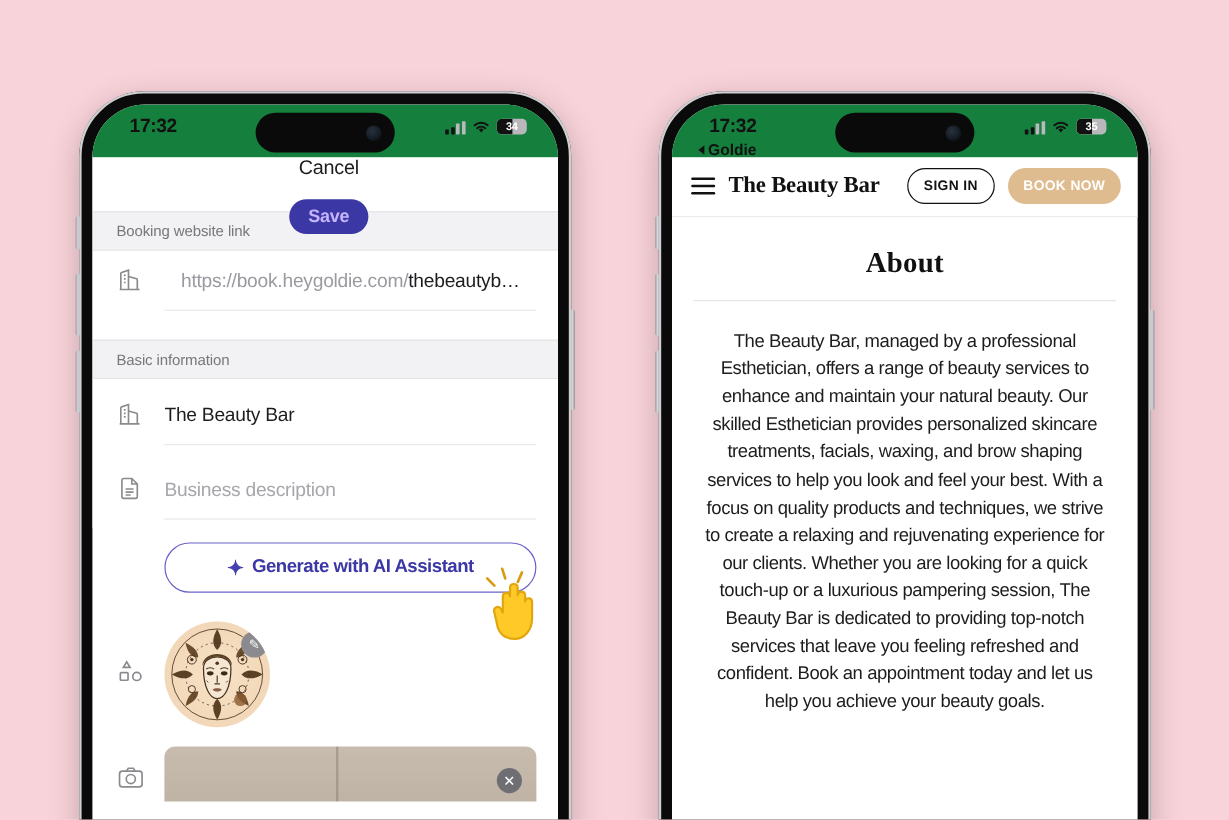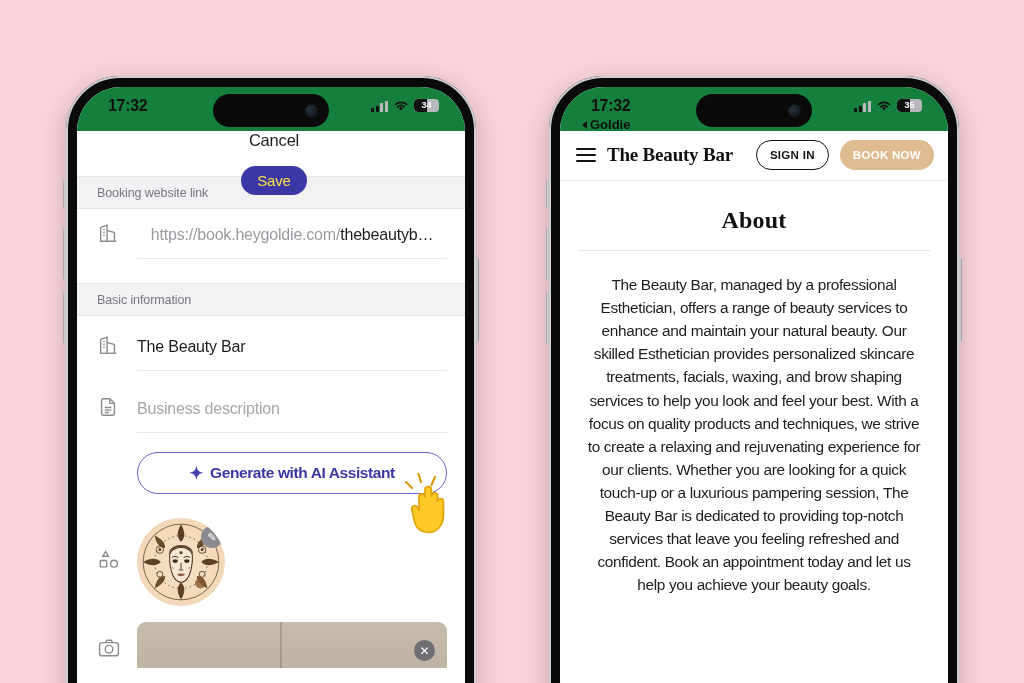--- a/index.html
+++ b/index.html
@@ -134,22 +134,22 @@
     font-size: 16.5px; color: #1d1d1f; letter-spacing: -0.2px;
     white-space: nowrap;
   }
   .nav-title {
     flex: 1; text-align: right;
     font-size: 18px; font-weight: 700; color: #111;
     letter-spacing: -0.5px;
     white-space: nowrap; overflow: hidden;
   }
   .nav-save {
-    background: #3B37A5; color: #fde047;
-    font-size: 15px; font-weight: 400;
+    background: #3B37A5; color: #c4b5fd;
+    font-size: 15px; font-weight: 700;
     padding: 6px 16px; border: none;
     border-radius: 18px;
     letter-spacing: -0.2px;
     font-family: inherit;
   }
 
   .section-head {
     background: #F2F2F4;
     padding: 9px 20px 8px;
     font-size: 12.5px; color: #77777C;

